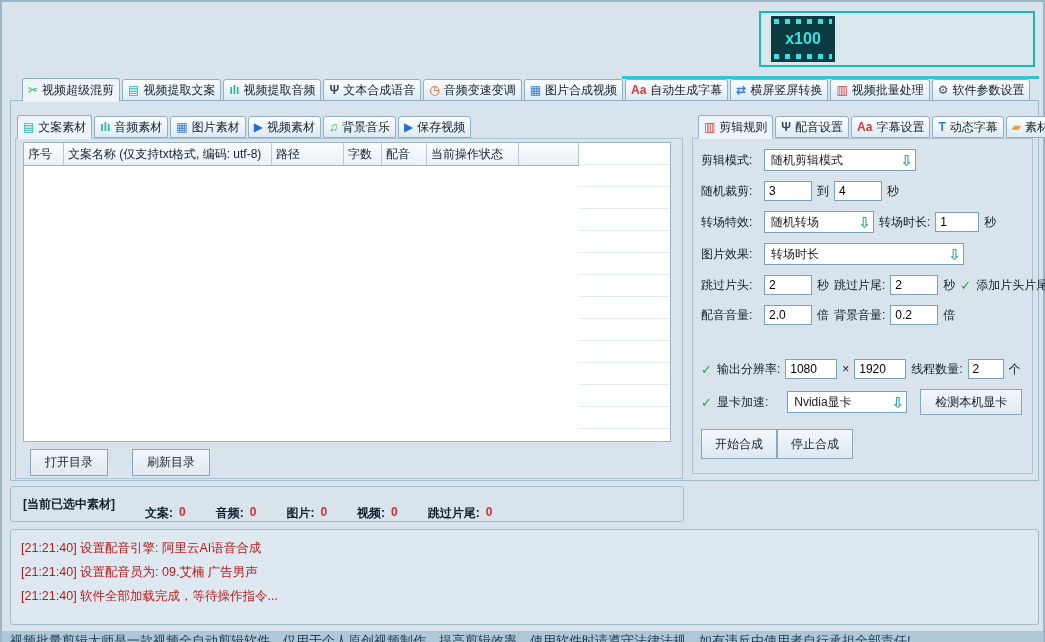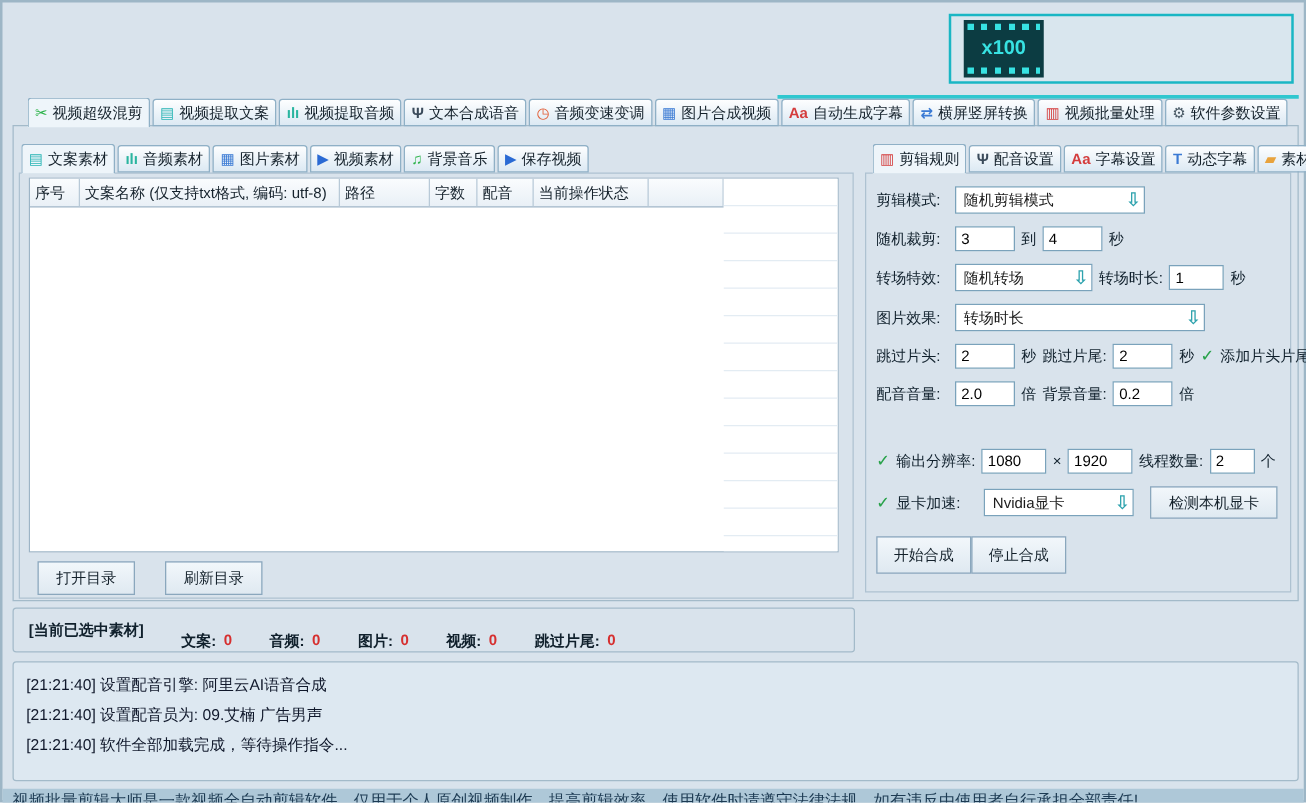--- a/index.html
+++ b/index.html
@@ -83,21 +83,21 @@
   .btn-detect{width:102px;height:26px;}
   .synth-row{margin-top:14px;gap:0;}
   .btn-synth{width:76px;height:30px;}
   .spacer24{height:24px;}
 
   
   .status-box{position:absolute;left:690px;top:484px;width:347px;height:36px;border:1px solid #a3bac9;border-radius:3px;
               box-sizing:border-box;display:flex;align-items:center;padding:0 8px;color:#4a3f38;}
   .log-box{position:absolute;left:8px;top:527px;width:1029px;height:96px;border:1px solid #a3bac9;border-radius:3px;
            box-sizing:border-box;background:#dde8f1;padding:6px 0 0 10px;overflow:hidden;}
-  .log-line{color:#0f172a;line-height:24px;font-size:12.5px;}
+  .log-line{color:#b91c1c;line-height:24px;font-size:12.5px;}
   .footer{position:absolute;left:0;right:0;top:629px;height:13px;background:#aec8d8;overflow:hidden;
           color:#1c3a52;padding-left:8px;font-size:13px;line-height:19px;white-space:nowrap;}
 </style>
 </head>
 <body>
 
 <div class="window">
 
   <div class="teal-line"></div>
 

